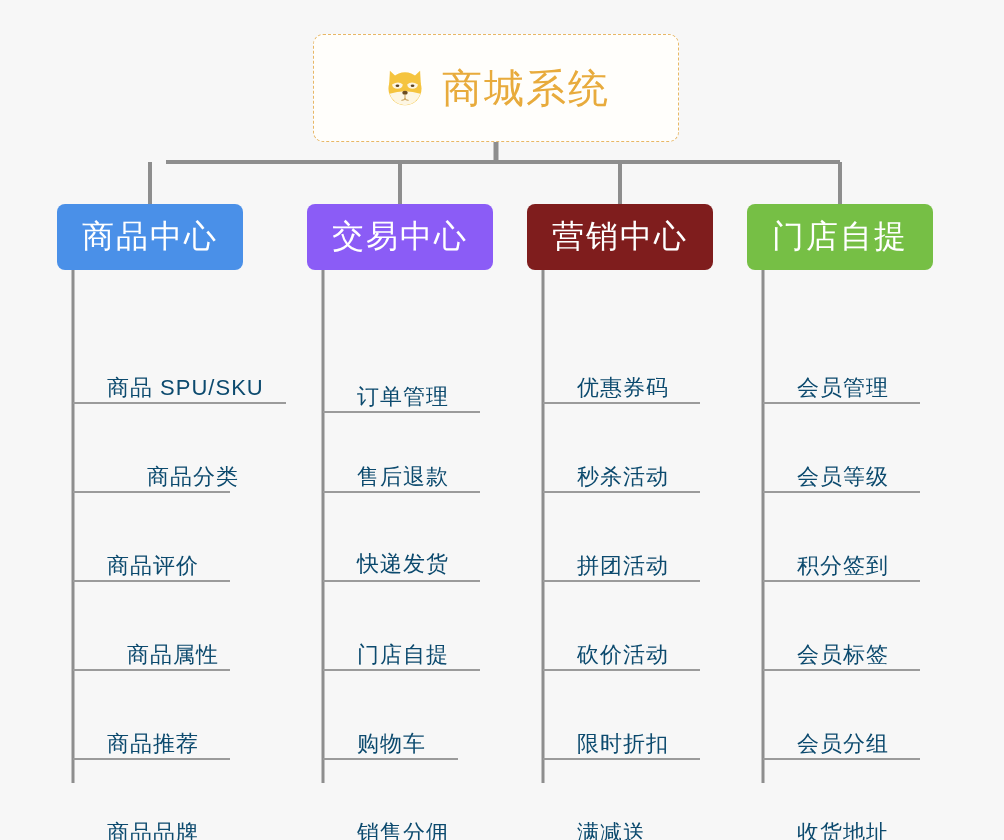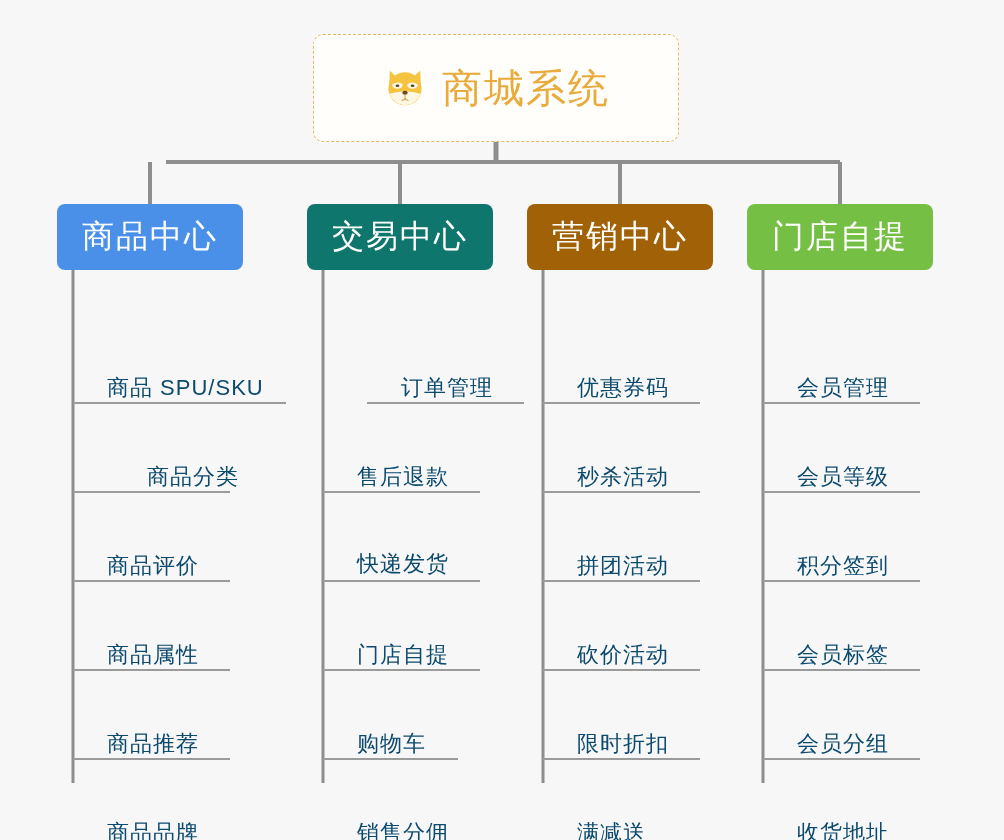--- a/index.html
+++ b/index.html
@@ -144,58 +144,58 @@
       <ul class="leaf-list">
         <li class="leaf-item" style="width: 213px; top: 90px; left: 16px;">
           <span class="leaf-label">商品 SPU/SKU</span>
         </li>
         <li class="leaf-item" style="width: 157px; top: 179px; left: 16px; padding-left: 40px;">
           <span class="leaf-label">商品分类</span>
         </li>
         <li class="leaf-item" style="width: 157px; top: 268px; left: 16px;">
           <span class="leaf-label">商品评价</span>
         </li>
-        <li class="leaf-item" style="width: 157px; top: 357px; left: 16px;">
+        <li class="leaf-item" style="width: 157px; top: 357px; left: 16px; padding-left: 20px;">
           <span class="leaf-label">商品属性</span>
         </li>
         <li class="leaf-item" style="width: 157px; top: 446px; left: 16px;">
           <span class="leaf-label">商品推荐</span>
         </li>
         <li class="leaf-item" style="width: 157px; top: 535px; left: 16px;">
           <span class="leaf-label">商品品牌</span>
         </li>
       </ul>
     </div>
     <div class="column" style="left: 307px; width: 186px;">
-      <div class="cat-header" style="background: #0f766e; width: 186px;">
+      <div class="cat-header" style="background: #8b5cf6; width: 186px;">
         <span>交易中心</span>
       </div>
       <ul class="leaf-list">
-        <li class="leaf-item" style="width: 157px; top: 90px; left: 16px; margin-left: 44px;">
+        <li class="leaf-item" style="width: 157px; top: 99px; left: 16px;">
           <span class="leaf-label">订单管理</span>
         </li>
         <li class="leaf-item" style="width: 157px; top: 179px; left: 16px;">
           <span class="leaf-label">售后退款</span>
         </li>
         <li class="leaf-item" style="width: 157px; top: 268px; left: 16px; font-family: Liberation Mono, monospace;">
           <span class="leaf-label">快递发货</span>
         </li>
         <li class="leaf-item" style="width: 157px; top: 357px; left: 16px;">
           <span class="leaf-label">门店自提</span>
         </li>
         <li class="leaf-item" style="width: 135px; top: 446px; left: 16px;">
           <span class="leaf-label">购物车</span>
         </li>
         <li class="leaf-item" style="width: 157px; top: 535px; left: 16px;">
           <span class="leaf-label">销售分佣</span>
         </li>
       </ul>
     </div>
     <div class="column" style="left: 527px; width: 186px;">
-      <div class="cat-header" style="background: #a16207; width: 186px;">
+      <div class="cat-header" style="background: #7f1d1d; width: 186px;">
         <span>营销中心</span>
       </div>
       <ul class="leaf-list">
         <li class="leaf-item" style="width: 157px; top: 90px; left: 16px;">
           <span class="leaf-label">优惠券码</span>
         </li>
         <li class="leaf-item" style="width: 157px; top: 179px; left: 16px;">
           <span class="leaf-label">秒杀活动</span>
         </li>
         <li class="leaf-item" style="width: 157px; top: 268px; left: 16px;">

